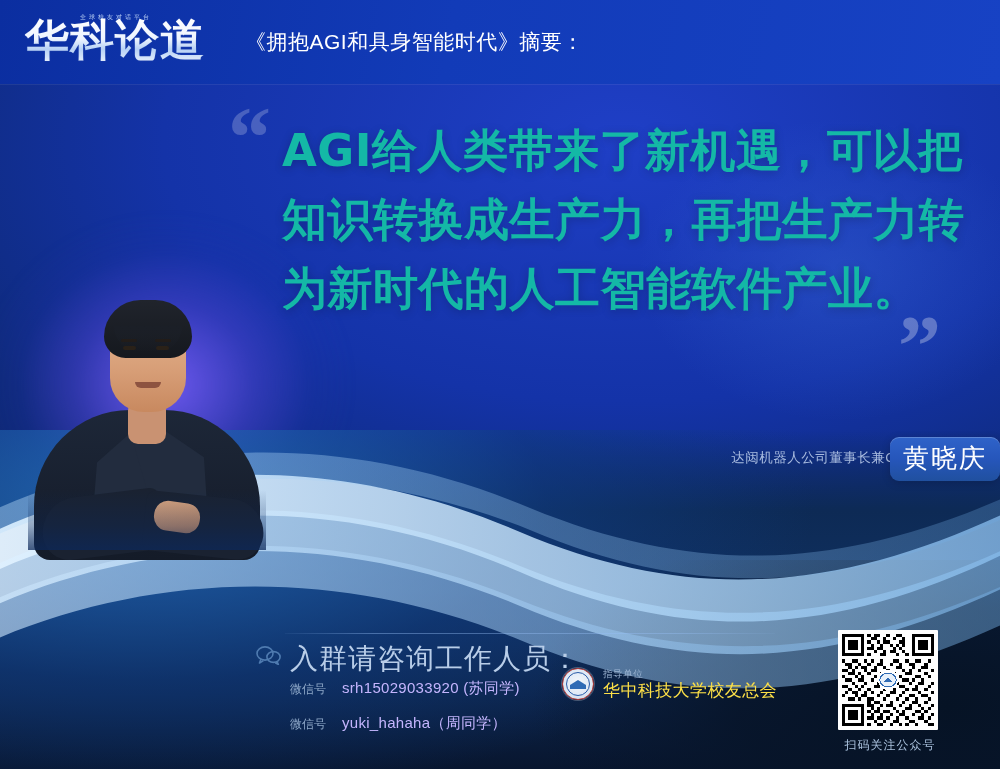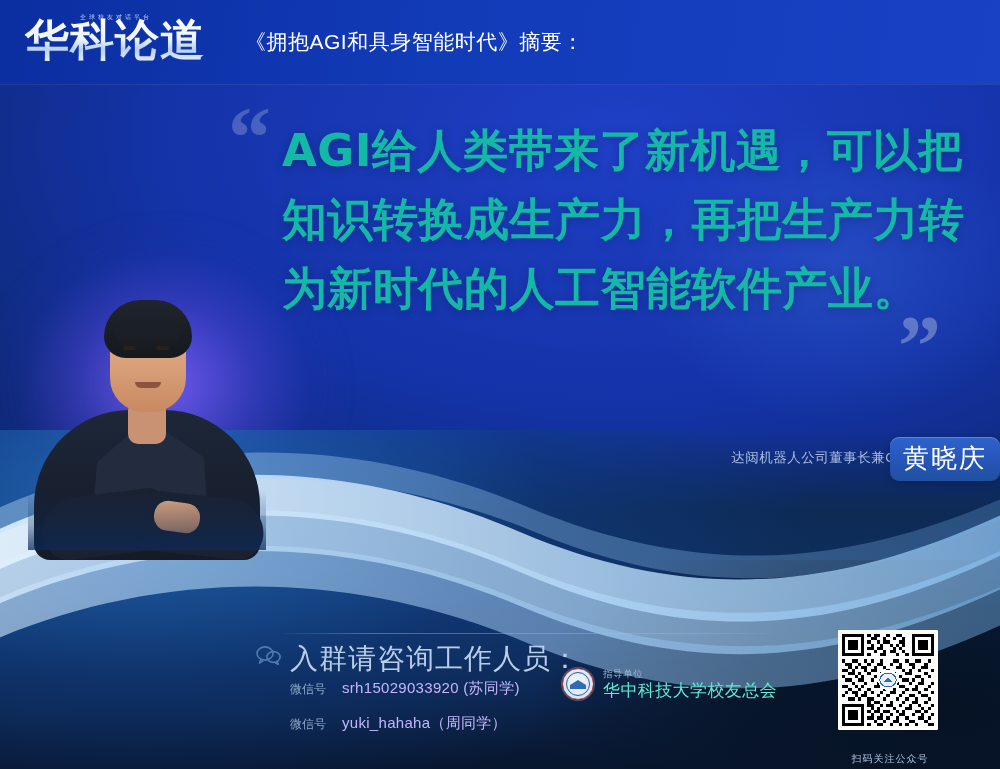--- a/index.html
+++ b/index.html
@@ -203,28 +203,28 @@
     content:"";position:absolute;left:3px;top:3px;right:3px;bottom:3px;
     border-radius:50%;border:1px solid #2a5ca8;
   }
   .org-seal:after{
     content:"";position:absolute;left:7px;top:11px;width:16px;height:9px;
     background:#2f6bb5;
     clip-path:polygon(0 55%,50% 0,100% 55%,100% 100%,0 100%);
   }
   .org-text{display:flex;flex-direction:column;line-height:1;}
   .org-kind{color:#9fb6d4;font-size:9.5px;letter-spacing:.6px;margin-bottom:3px;}
-  .org-name{color:#5eead4;font-size:17px;letter-spacing:.4px;white-space:nowrap;}
+  .org-name{color:#fde047;font-size:17px;letter-spacing:.4px;white-space:nowrap;}
 
   .qr-block{position:absolute;left:838px;top:630px;width:104px;text-align:center;}
   .qr-img{
     width:100px;height:100px;background:#ffffff;padding:4px;box-sizing:border-box;
     display:block;border-radius:1px;
   }
-  .qr-caption{margin-top:22px;color:#a9c0dc;font-size:10px;letter-spacing:1px;}
+  .qr-caption{margin-top:7px;color:#a9c0dc;font-size:12px;letter-spacing:1px;}
 </style>
 </head>
 <body>
 
 <div id="poster">
 
   <div class="bg-base"></div>
   <div class="glow-soft-right"></div>
   <div class="portrait-glow"></div>
   <div class="bg-lower"></div>

